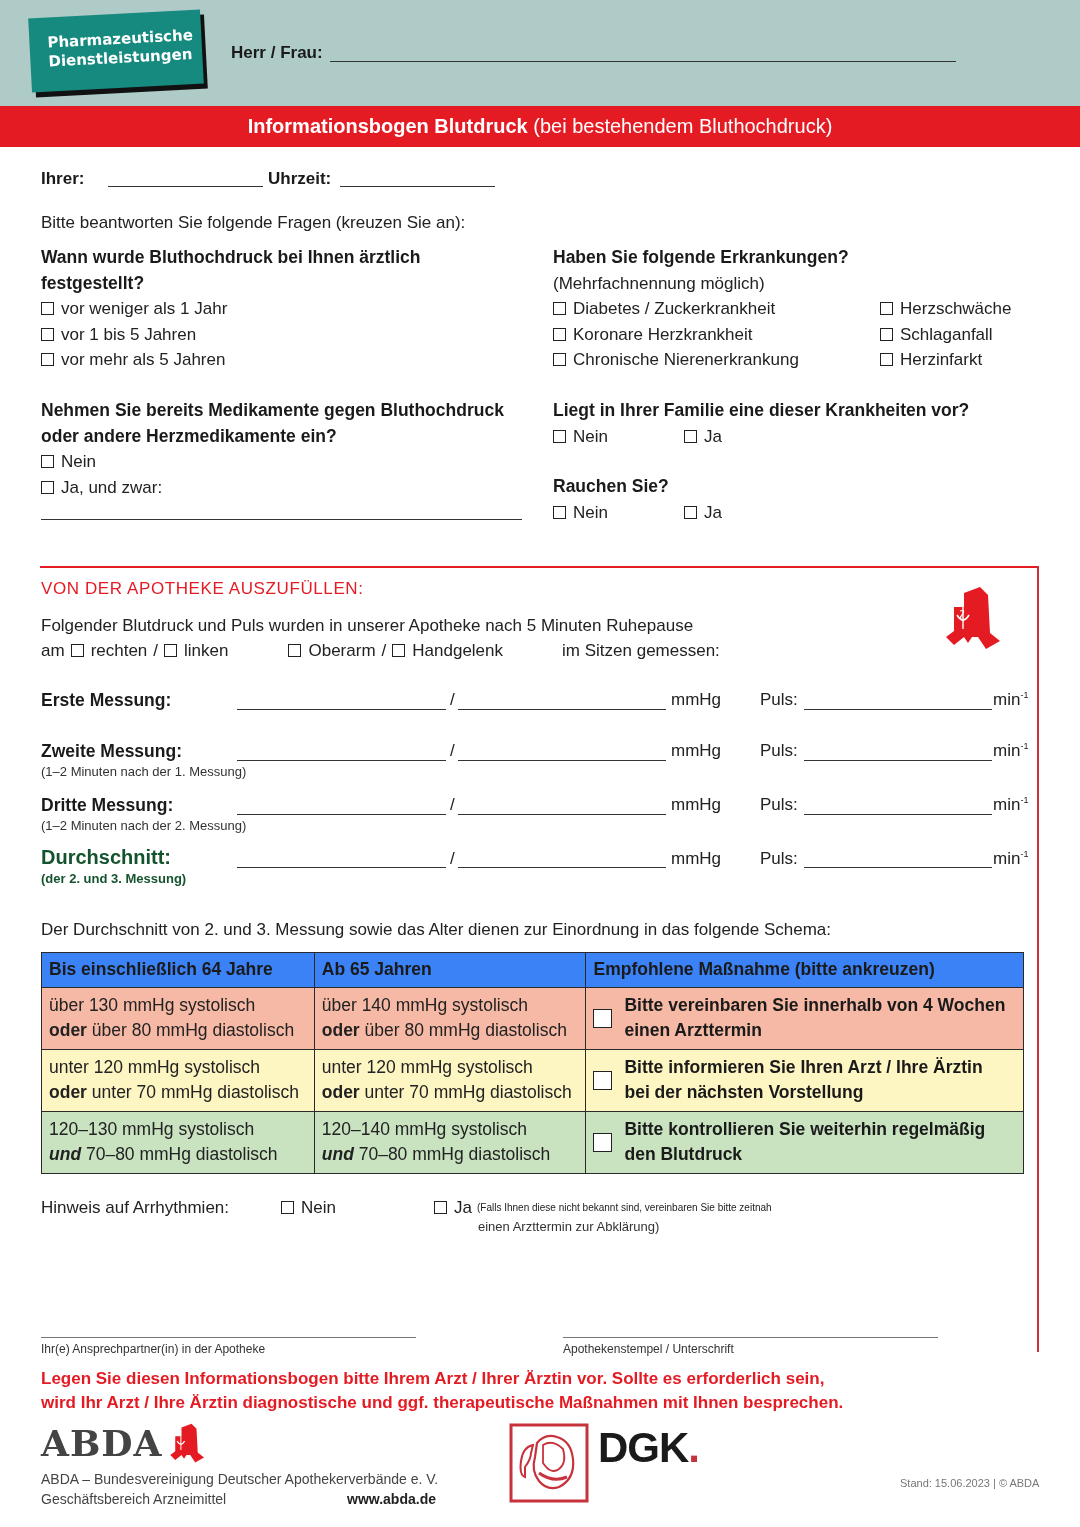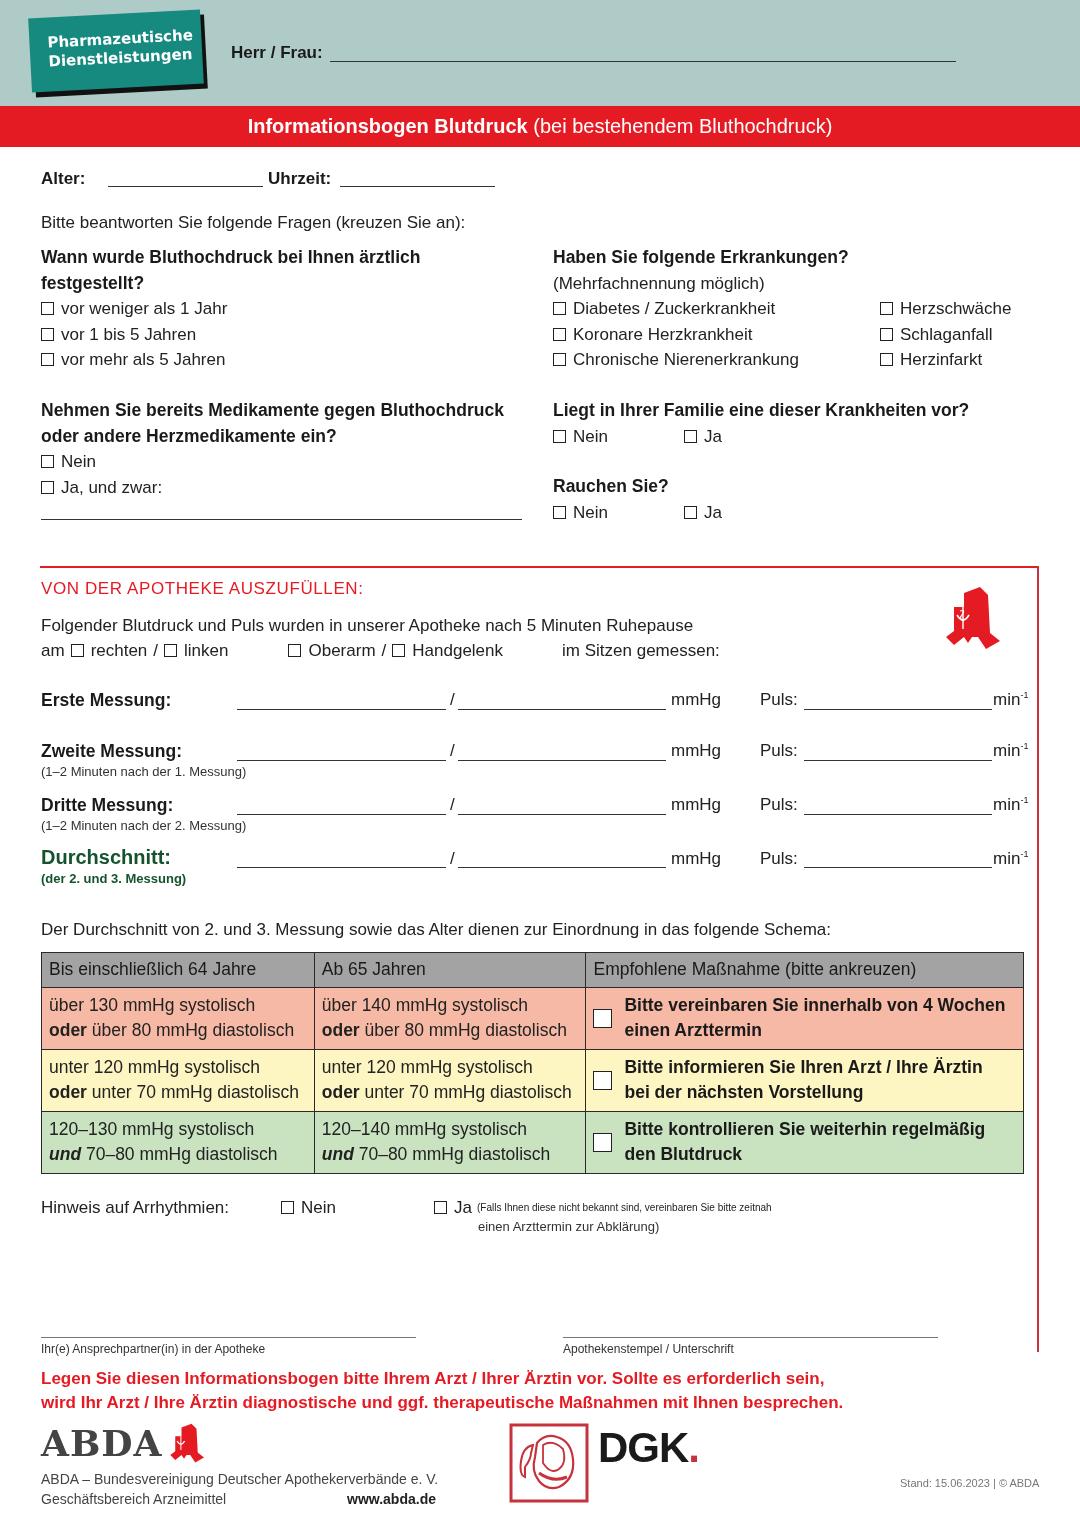--- a/index.html
+++ b/index.html
@@ -30,21 +30,21 @@
   .pharm-border-top { position: absolute; left: 40px; top: 566px; width: 998px; height: 2px; background: #e51b24; }
   .pharm-border-right { position: absolute; left: 1037px; top: 566px; width: 2px; height: 786px; background: #c8323c; }
   .red-head { color: #e51b24; font-weight: normal; font-size: 17px; letter-spacing: 0.6px; }
   .meas-label { font-weight: bold; font-size: 17.5px; }
   .meas-sub { font-size: 13px; color: #333; }
   .red { color: #14532d; }
 
   
   table.scheme { position: absolute; left: 41px; top: 952px; width: 983px; border-collapse: collapse; }
   table.scheme td, table.scheme th { border: 1.5px solid #2a2a2a; font-size: 17.5px; line-height: 25.5px; text-align: left; vertical-align: top; }
-  table.scheme th { font-weight: normal; padding: 4px 7px; height: 32px; background: #a3a3a3; }
+  table.scheme th { font-weight: bold; padding: 4px 7px; height: 32px; background: #3b82f6; }
   table.scheme td { padding: 5px 7px; height: 62px; color: #222; }
   .r-red td { background: #f6b9a5; }
   .r-yellow td { background: #fdf5c2; }
   .r-green td { background: #c9e2c0; }
   .action { display: flex; align-items: center; font-weight: bold; color: #1a1a1a; }
   .action .bigcb { width: 19px; height: 19px; border: 1.5px solid #222; background: #fff; margin: 0 12px 0 0; flex-shrink: 0; }
 
   .small { font-size: 12px; color: #333; }
   .foot-red { color: #e51b24; font-weight: bold; font-size: 17px; line-height: 24px; }
   .abda-word { font-family: "DejaVu Serif", serif; font-weight: bold; font-size: 36px; color: #444; letter-spacing: 1px; }
@@ -61,21 +61,21 @@
   </div>
   <div class="herr-label">Herr / Frau:</div>
   <div class="herr-line"></div>
 </div>
 
 <div class="title-bar">
   <b>Informationsbogen Blutdruck</b>
   <span class="light">(bei bestehendem Bluthochdruck)</span>
 </div>
 
-<div class="abs lbl-bold" style="left:41px; top:169px;">Alter:</div>
+<div class="abs lbl-bold" style="left:41px; top:169px;">Ihrer:</div>
 <div class="line" style="left:108px; top:186px; width:155px;"></div>
 <div class="abs lbl-bold" style="left:268px; top:169px;">Uhrzeit:</div>
 <div class="line" style="left:340px; top:186px; width:155px;"></div>
 
 <div class="abs txt" style="left:41px; top:213px;">Bitte beantworten Sie folgende Fragen (kreuzen Sie an):</div>
 
 <div class="abs" style="left:41px; top:245px; width:480px;">
   <div class="q">Wann wurde Bluthochdruck bei Ihnen ärztlich</div>
   <div class="q">festgestellt?</div>
   <div class="opt">

